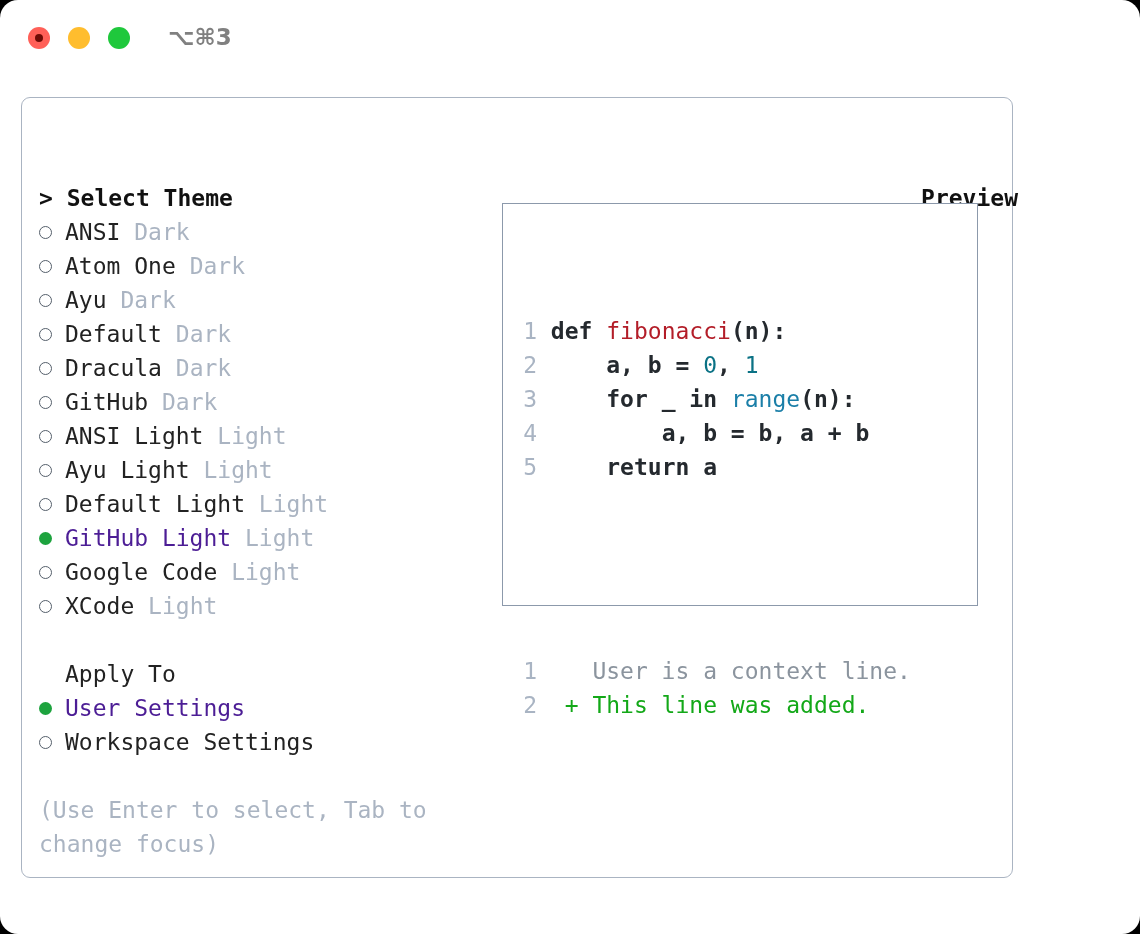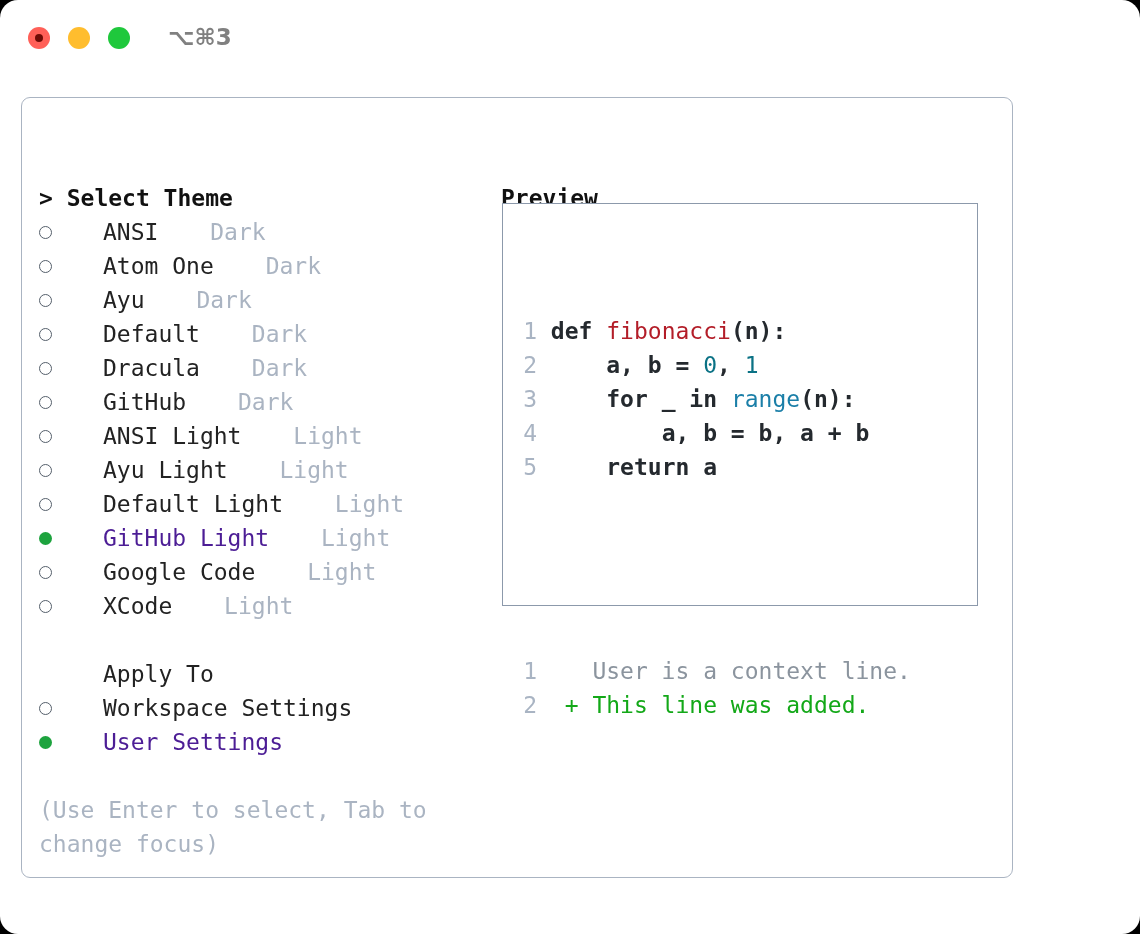--- a/index.html
+++ b/index.html
@@ -85,41 +85,41 @@
 
   
   .left-col {
     position: absolute;
     left: 17px;
     top: 53px;
     width: 450px;
   }
   .right-col {
     position: absolute;
-    left: 479px;
+    left: 506px;
     top: 53px;
     width: 490px;
+    text-align: right;
   }
 
   .section-title {
     font-size: 23px;
     font-weight: bold;
     color: #111111;
     line-height: 34px;
     white-space: pre;
     margin-top: 30px;
   }
 
   .opt-row {
     display: flex;
     align-items: baseline;
     line-height: 34px;
     font-size: 23px;
     white-space: pre;
-    gap: 38px;
   }
   .marker {
     display: inline-block;
     width: 26px;
     flex: 0 0 26px;
     font-size: 23px;
     line-height: 34px;
     color: #444444;
   }
   .marker-dot {
@@ -214,22 +214,22 @@
           <div class="opt-row"><span class="marker"><span class="marker-dot hollow"></span></span><span class="opt-name">XCode</span><span class="opt-tag"> Light</span></div>
         </div>
 
       <div class="gap-row"></div>
 
       <div class="opt-row">
         <span class="marker"></span>
         <span class="opt-name">Apply To</span>
       </div>
       <div id="apply-list">
+          <div class="opt-row"><span class="marker"><span class="marker-dot filled"></span></span><span class="opt-name selected">User Settings</span></div>
           <div class="opt-row"><span class="marker"><span class="marker-dot hollow"></span></span><span class="opt-name">Workspace Settings</span></div>
-          <div class="opt-row"><span class="marker"><span class="marker-dot filled"></span></span><span class="opt-name selected">User Settings</span></div>
         </div>
 
       <div class="gap-row"></div>
 
       <div class="hint">(Use Enter to select, Tab to change focus)</div>
     </div>
 
     <div class="right-col">
       <div class="section-title">Preview</div>
     </div>

